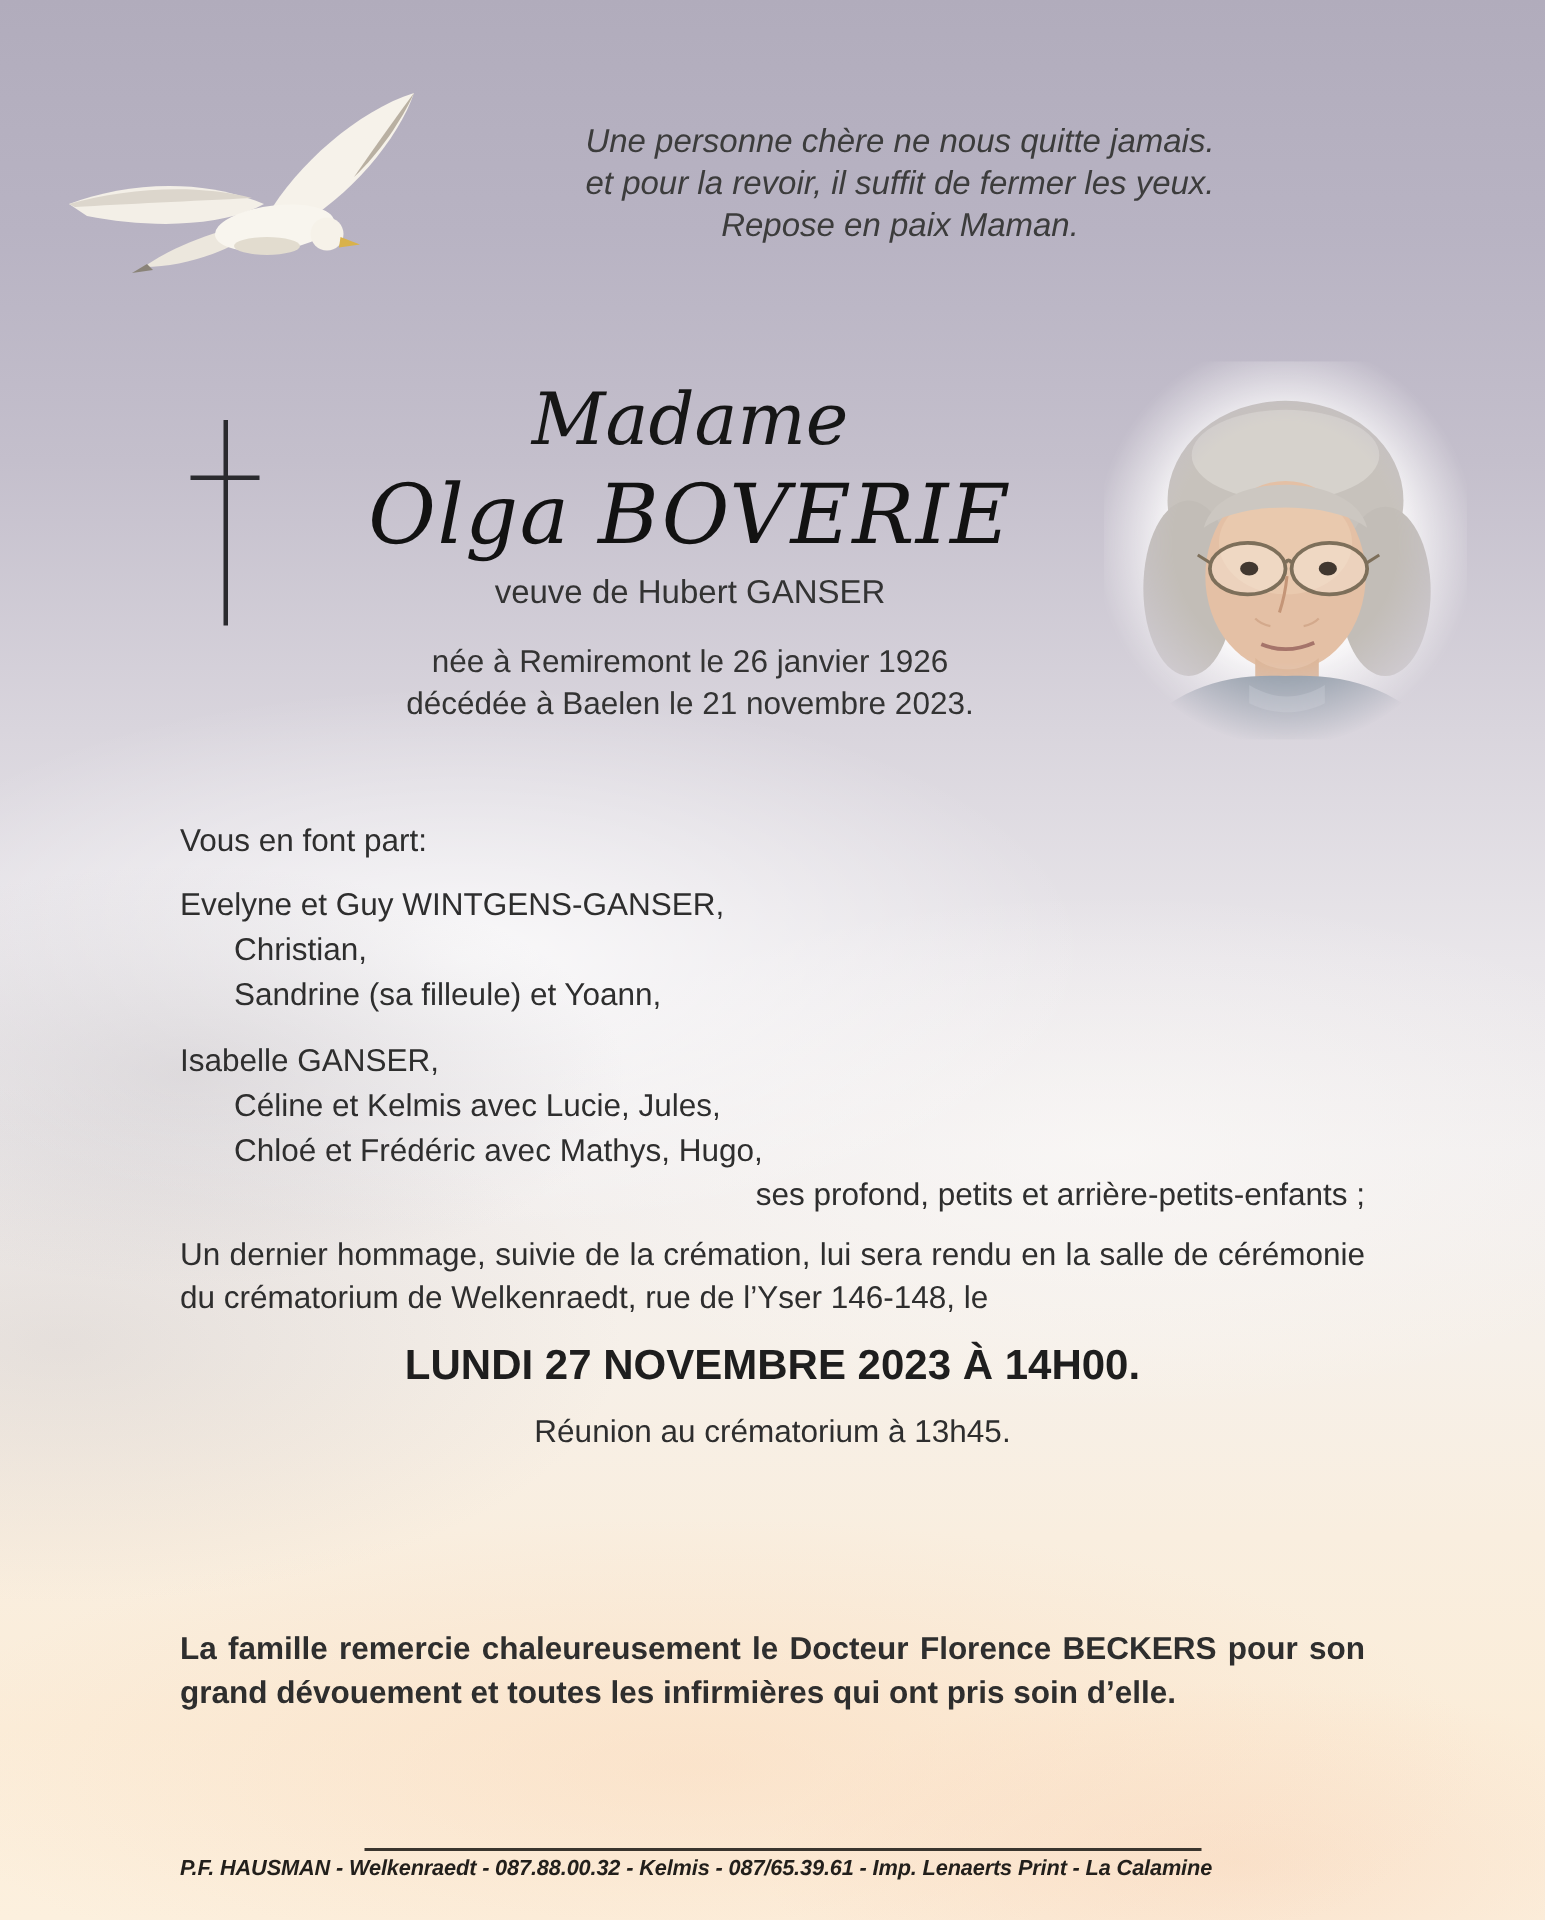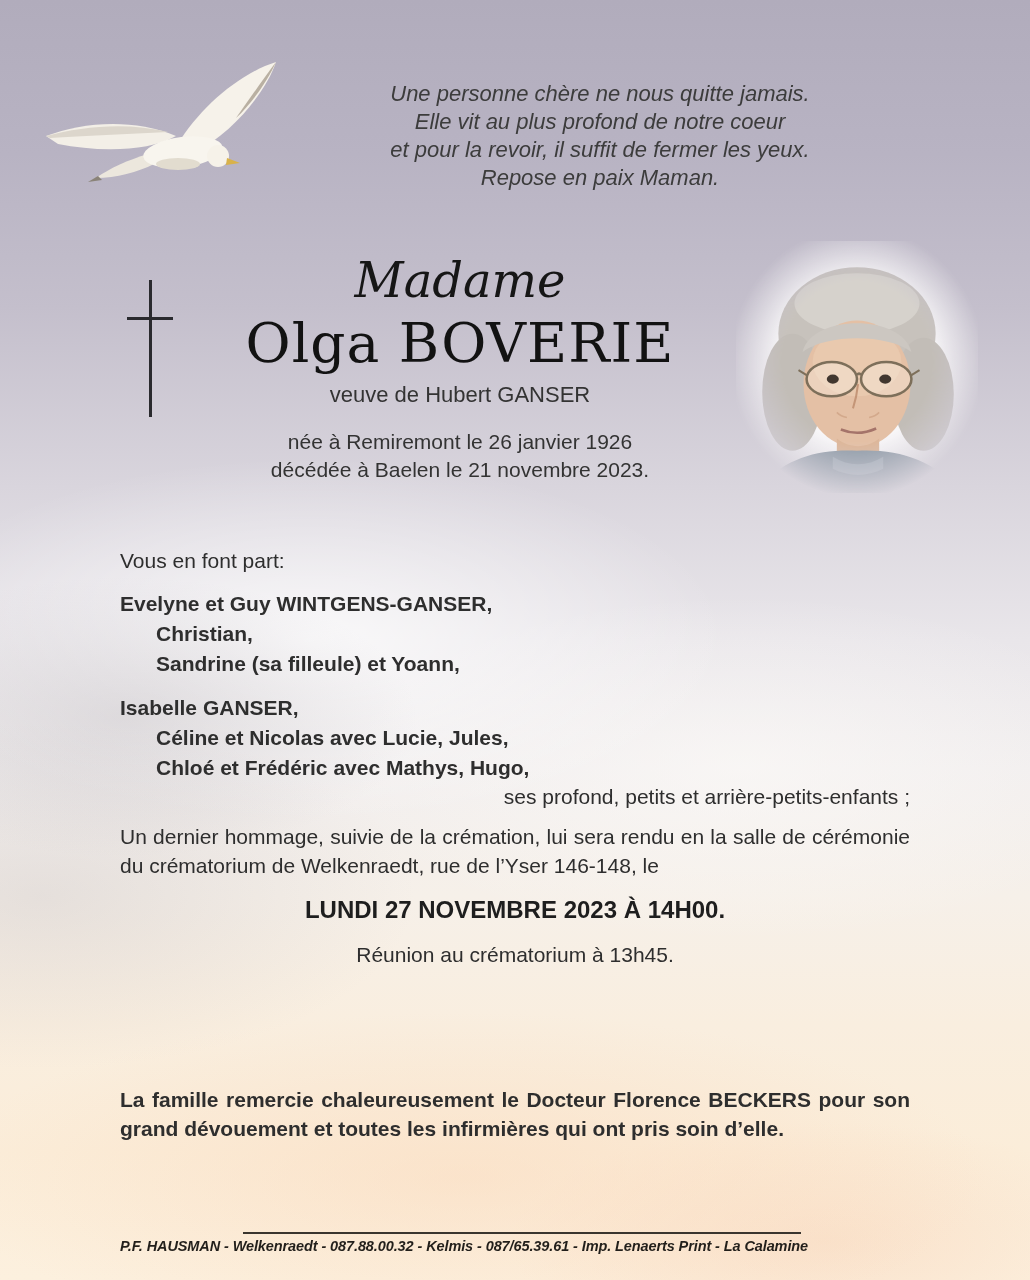--- a/index.html
+++ b/index.html
@@ -22,41 +22,41 @@
   
   .dove{position:absolute; left:28px; top:52px; width:265px; height:155px;}
   
   .cross{position:absolute; left:127px; top:280px; width:46px; height:137px;}
   .cross .v{position:absolute; left:22px; top:0; width:3px; height:137px; background:#2a2a2e;}
   .cross .h{position:absolute; left:0; top:37px; width:46px; height:3px; background:#2a2a2e;}
   
   .nameblock{position:absolute; left:120px; top:252px; width:680px; text-align:center;}
   .honorific{font-family:"DejaVu Serif",serif; font-style:italic; font-size:48px;
              line-height:56px; color:#161616;}
-  .deceased{font-family:"DejaVu Serif",serif; font-size:55px;
+  .deceased{font-family:"DejaVu Serif",serif; font-style:italic; font-size:55px;
             line-height:62px; color:#121212; margin-top:4px; letter-spacing:1px;}
   .widow{font-size:22px; color:#333; margin-top:8px;}
   .bornline{font-size:21px; color:#333; margin-top:20px; line-height:28px;}
   .diedline{font-size:21px; color:#333; line-height:28px;}
   
   .portrait{position:absolute; left:736px; top:240px; width:242px; height:254px;
     -webkit-mask-image:radial-gradient(130px 138px at 50% 48%, #000 58%, transparent 98%);
     mask-image:radial-gradient(130px 138px at 50% 48%, #000 58%, transparent 98%);}
   .portrait svg{width:100%; height:100%;}
   
   .col{position:absolute; left:120px; width:790px; font-size:21px; line-height:29px; color:#2e2e2e;}
   .announce{top:546px;}
   .family{top:589px;}
-  .family .item{line-height:30px;font-weight:bold;}
+  .family .item{line-height:30px;}
   .family .indent{padding-left:36px;}
   .family .group-gap{margin-top:14px;}
   .closing{top:782px; text-align:right;}
   .para{text-align:justify;}
   .ceremony{top:822px;}
-  .bigdate{top:895px; text-align:center; font-weight:bold; font-size:24px; color:#1e1e1e;}
+  .bigdate{top:895px; text-align:center; font-weight:bold; font-size:28px; color:#1e1e1e;}
   .reunion{top:940px; text-align:center;}
   .visitation{top:981px;}
   .visitation b{color:#1c1c1c;}
   .thanks{top:1085px;font-weight:bold;}
   
   .footer-line{position:absolute; left:243px; top:1232px; width:558px; height:2px; background:#3a352e;}
   .footer-text{position:absolute; left:120px; top:1238px; width:790px; text-align:left;
     font-size:14.5px; font-weight:bold; font-style:italic; color:#221f1b; letter-spacing:-0.1px;}
 </style>
 </head>
@@ -78,21 +78,20 @@
 
       <ellipse cx="155" cy="100" rx="40" ry="15" fill="#f8f5ee" transform="rotate(-7 155 100)"></ellipse>
       <circle cx="190" cy="104" r="11" fill="#f6f2e9"></circle>
       <path d="M199,106 L212,111 L198,113 Z" fill="#d9b24a"></path>
       <ellipse cx="150" cy="112" rx="22" ry="6" fill="#e2dccf"></ellipse>
     </svg>
   </div>
 
   <div class="quote">
     <div>Une personne chère ne nous quitte jamais.</div>
-    <div>Elle vit au plus profond de notre coeur</div>
     <div>et pour la revoir, il suffit de fermer les yeux.</div>
     <div>Repose en paix Maman.</div>
   </div>
 
   <div class="cross">
     <span class="v"></span>
     <span class="h"></span>
   </div>
 
   <div class="portrait">
@@ -145,21 +144,21 @@
     <div class="diedline">décédée à Baelen le 21 novembre 2023.</div>
   </div>
 
   <div class="col announce">Vous en font part:</div>
 
   <div class="col family">
     <div class="item">Evelyne et Guy WINTGENS-GANSER,</div>
     <div class="item indent">Christian,</div>
     <div class="item indent">Sandrine (sa filleule) et Yoann,</div>
     <div class="item group-gap">Isabelle GANSER,</div>
-    <div class="item indent">Céline et Nicolas avec Lucie, Jules,</div>
+    <div class="item indent">Céline et Kelmis avec Lucie, Jules,</div>
     <div class="item indent">Chloé et Frédéric avec Mathys, Hugo,</div>
   </div>
 
   <div class="col closing">ses profond, petits et arrière-petits-enfants ;</div>
 
   <div class="col para ceremony">Un dernier hommage, suivie de la crémation, lui sera rendu en la salle de cérémonie du crématorium de Welkenraedt, rue de l’Yser 146-148, le</div>
 
   <div class="col bigdate">LUNDI 27 NOVEMBRE 2023 À 14H00.</div>
 
   <div class="col reunion">Réunion au crématorium à 13h45.</div>

